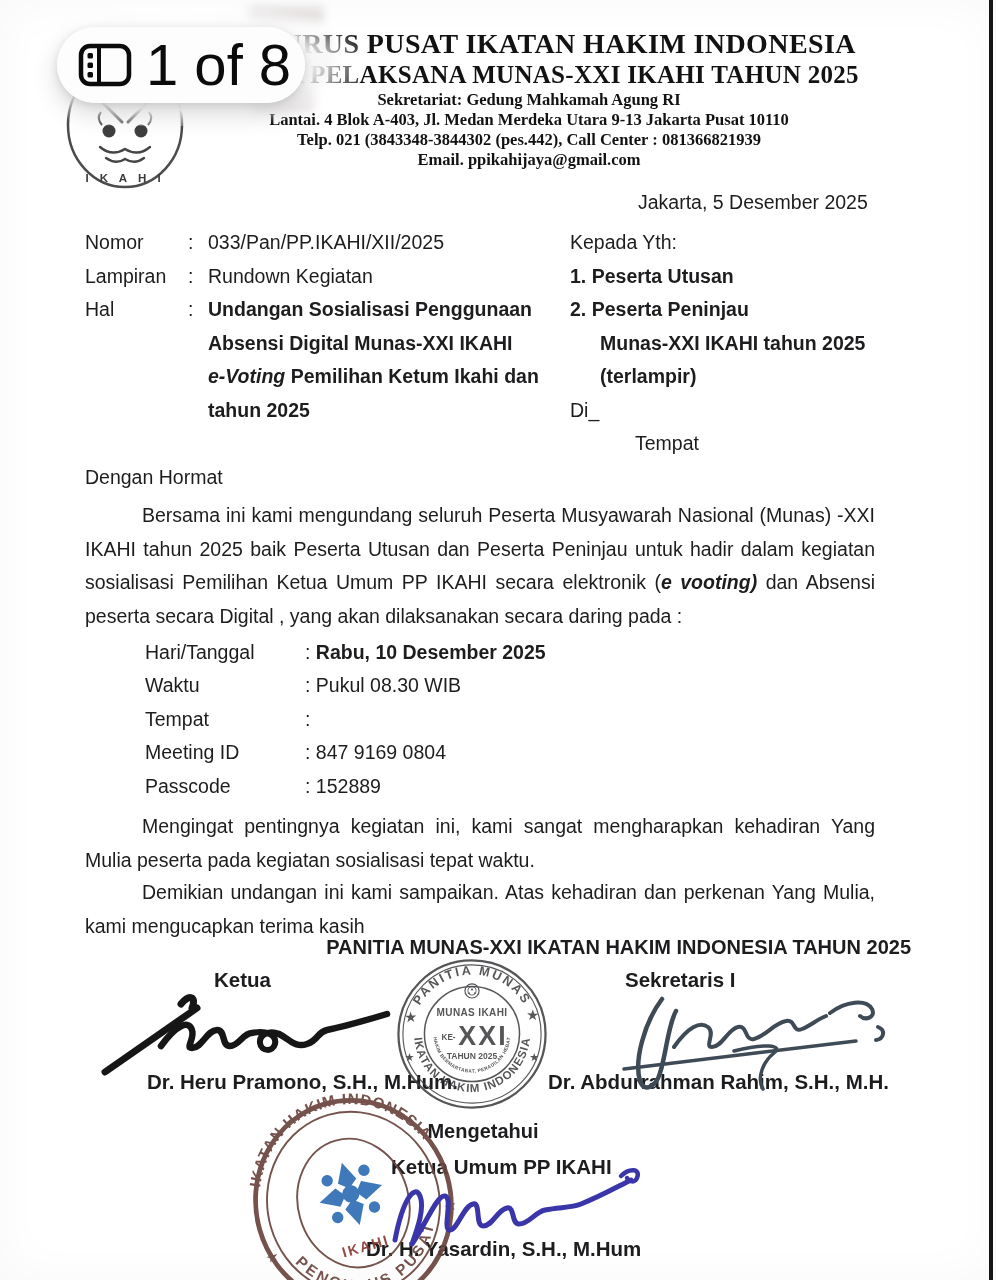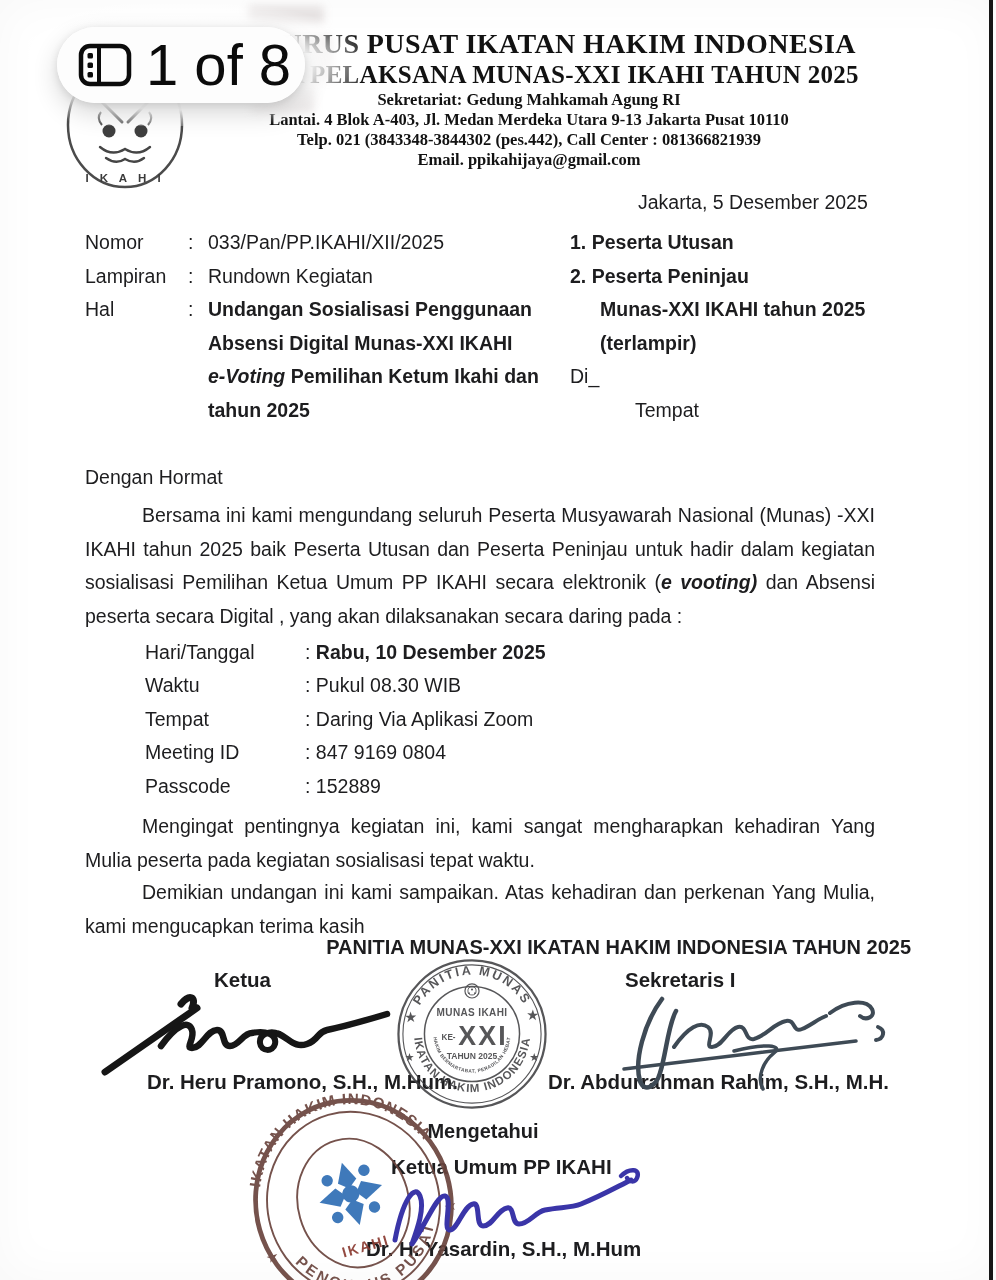--- a/index.html
+++ b/index.html
@@ -138,20 +138,21 @@
       <span><span class="bi">e-Voting</span><span class="b"> Pemilihan Ketum Ikahi dan</span></span>
     </div>
     <div class="meta-row">
       <span class="lab"></span>
         <span class="col"></span>
       <span class="b">tahun 2025</span>
     </div>
   </div>
 
   <div class="abs fs meta-right">
+    <div>Kepada Yth:</div>
     <div class="b">1. Peserta Utusan</div>
     <div class="b">2. Peserta Peninjau</div>
     <div class="b ind30">Munas-XXI IKAHI tahun 2025</div>
     <div class="b ind30">(terlampir)</div>
     <div>Di_</div>
     <div class="ind65">Tempat</div>
   </div>
 
   <div class="abs fs salutation">Dengan Hormat</div>
 
@@ -161,21 +162,21 @@
     <div class="det-row">
       <span class="lab">Hari/Tanggal</span>
       <span>:</span>&nbsp;<span class="b">Rabu, 10 Desember 2025</span>
     </div>
     <div class="det-row">
       <span class="lab">Waktu</span>
       <span>:</span>&nbsp;<span>Pukul 08.30 WIB</span>
     </div>
     <div class="det-row">
       <span class="lab">Tempat</span>
-      <span>:</span>&nbsp;<span>Daring Via Aplikasi Zoom</span>
+      <span>:</span>&nbsp;
     </div>
     <div class="det-row">
       <span class="lab">Meeting ID</span>
       <span>:</span>&nbsp;<span>847 9169 0804</span>
     </div>
     <div class="det-row">
       <span class="lab">Passcode</span>
       <span>:</span>&nbsp;<span>152889</span>
     </div>
   </div>

